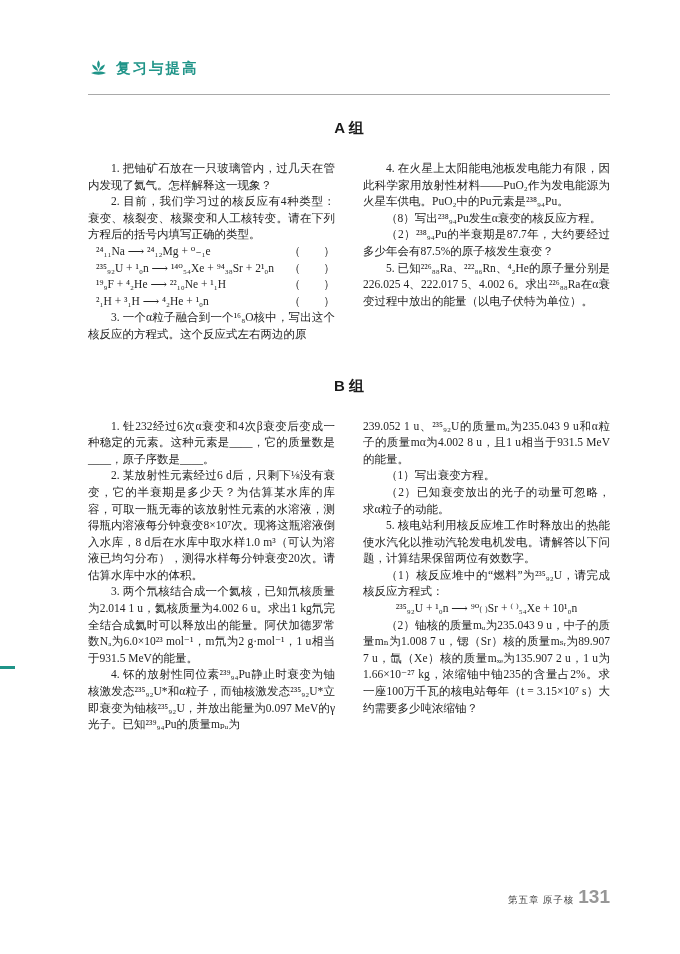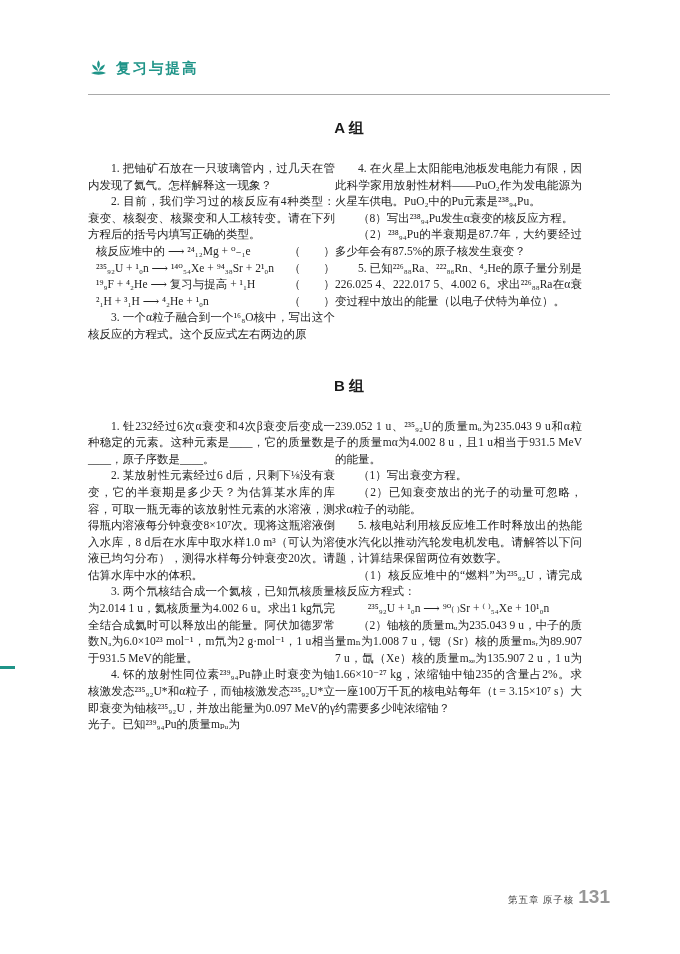--- a/index.html
+++ b/index.html
@@ -24,21 +24,21 @@
     color:var(--accent,#1f9488);
   }
   .header-rule { border-top:1.5px solid #a9a9a9; height:0; }
   .section-heading {
     text-align:center;
     font-family:"Liberation Sans","DejaVu Sans",sans-serif;
     font-weight:bold; font-size:15px; color:#1a1a1a;
     margin:24px 0 22px 0;
   }
   .section-heading.b { margin-top:34px; }
-  .columns { display:flex; }
+  .columns { display:flex; gap:28px; }
   .col {
     width:247px;
     font-size:11.5px;
     line-height:16.6px;
     text-align:justify;
   }
   .col p { margin:0; }
   .indent { text-indent:2em; }
   .equation {
     display:flex; justify-content:space-between;
@@ -84,29 +84,29 @@
     <div class="header-rule"></div>
   </header>
 
   <h2 class="section-heading">A 组</h2>
 
   <div class="columns">
     <div class="col">
       <p class="indent">1. 把铀矿石放在一只玻璃管内，过几天在管内发现了氦气。怎样解释这一现象？</p>
       <p class="indent">2. 目前，我们学习过的核反应有4种类型：衰变、核裂变、核聚变和人工核转变。请在下列方程后的括号内填写正确的类型。</p>
       <div class="equation">
-        <span class="formula">核反应堆中的 ⟶ ²⁴₁₂Mg + ⁰₋₁e</span>
+        <span class="formula">²⁴₁₁Na ⟶ ²⁴₁₂Mg + ⁰₋₁e</span>
         <span class="bracket">（　　）</span>
       </div>
       <div class="equation">
         <span class="formula">²³⁵₉₂U + ¹₀n ⟶ ¹⁴⁰₅₄Xe + ⁹⁴₃₈Sr + 2¹₀n</span>
         <span class="bracket">（　　）</span>
       </div>
       <div class="equation">
-        <span class="formula">¹⁹₉F + ⁴₂He ⟶ 复习与提高 + ¹₁H</span>
+        <span class="formula">¹⁹₉F + ⁴₂He ⟶ ²²₁₀Ne + ¹₁H</span>
         <span class="bracket">（　　）</span>
       </div>
       <div class="equation">
         <span class="formula">²₁H + ³₁H ⟶ ⁴₂He + ¹₀n</span>
         <span class="bracket">（　　）</span>
       </div>
       <p class="indent">3. 一个α粒子融合到一个¹⁶₈O核中，写出这个核反应的方程式。这个反应式左右两边的原</p>
     </div>
     <div class="col">
       <p class="indent">4. 在火星上太阳能电池板发电能力有限，因此科学家用放射性材料——PuO₂作为发电能源为火星车供电。PuO₂中的Pu元素是²³⁸₉₄Pu。</p>

